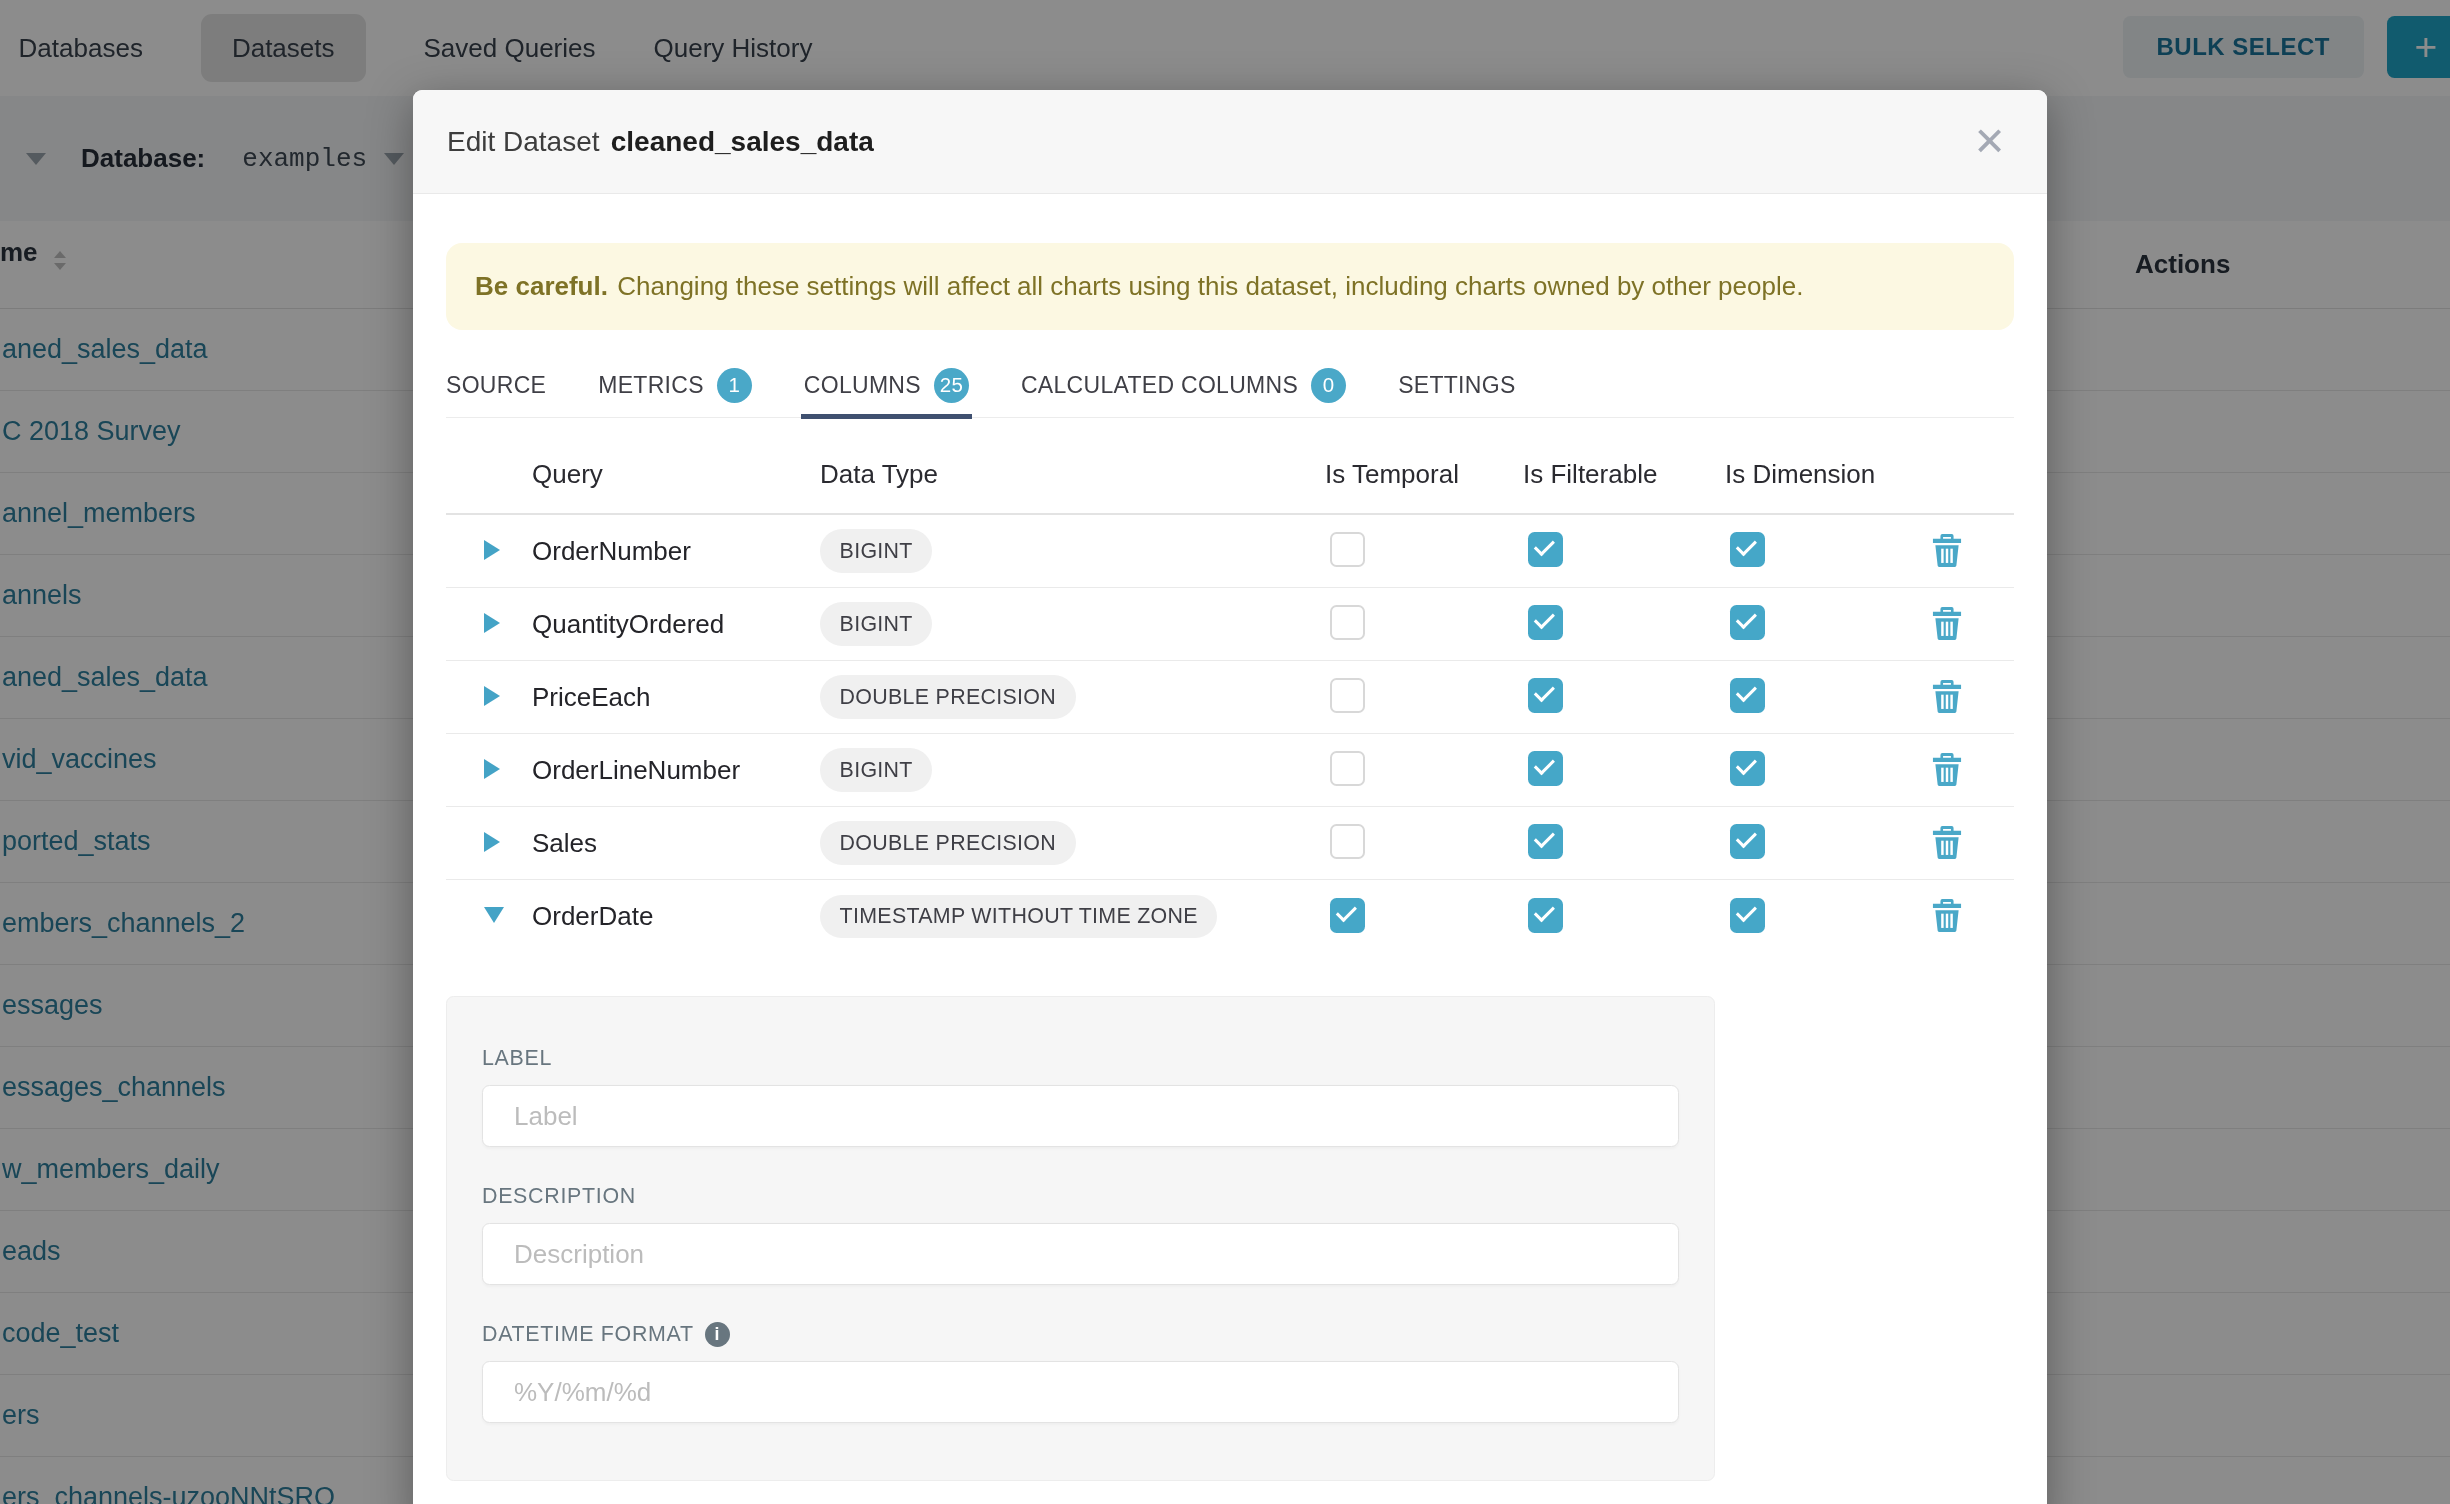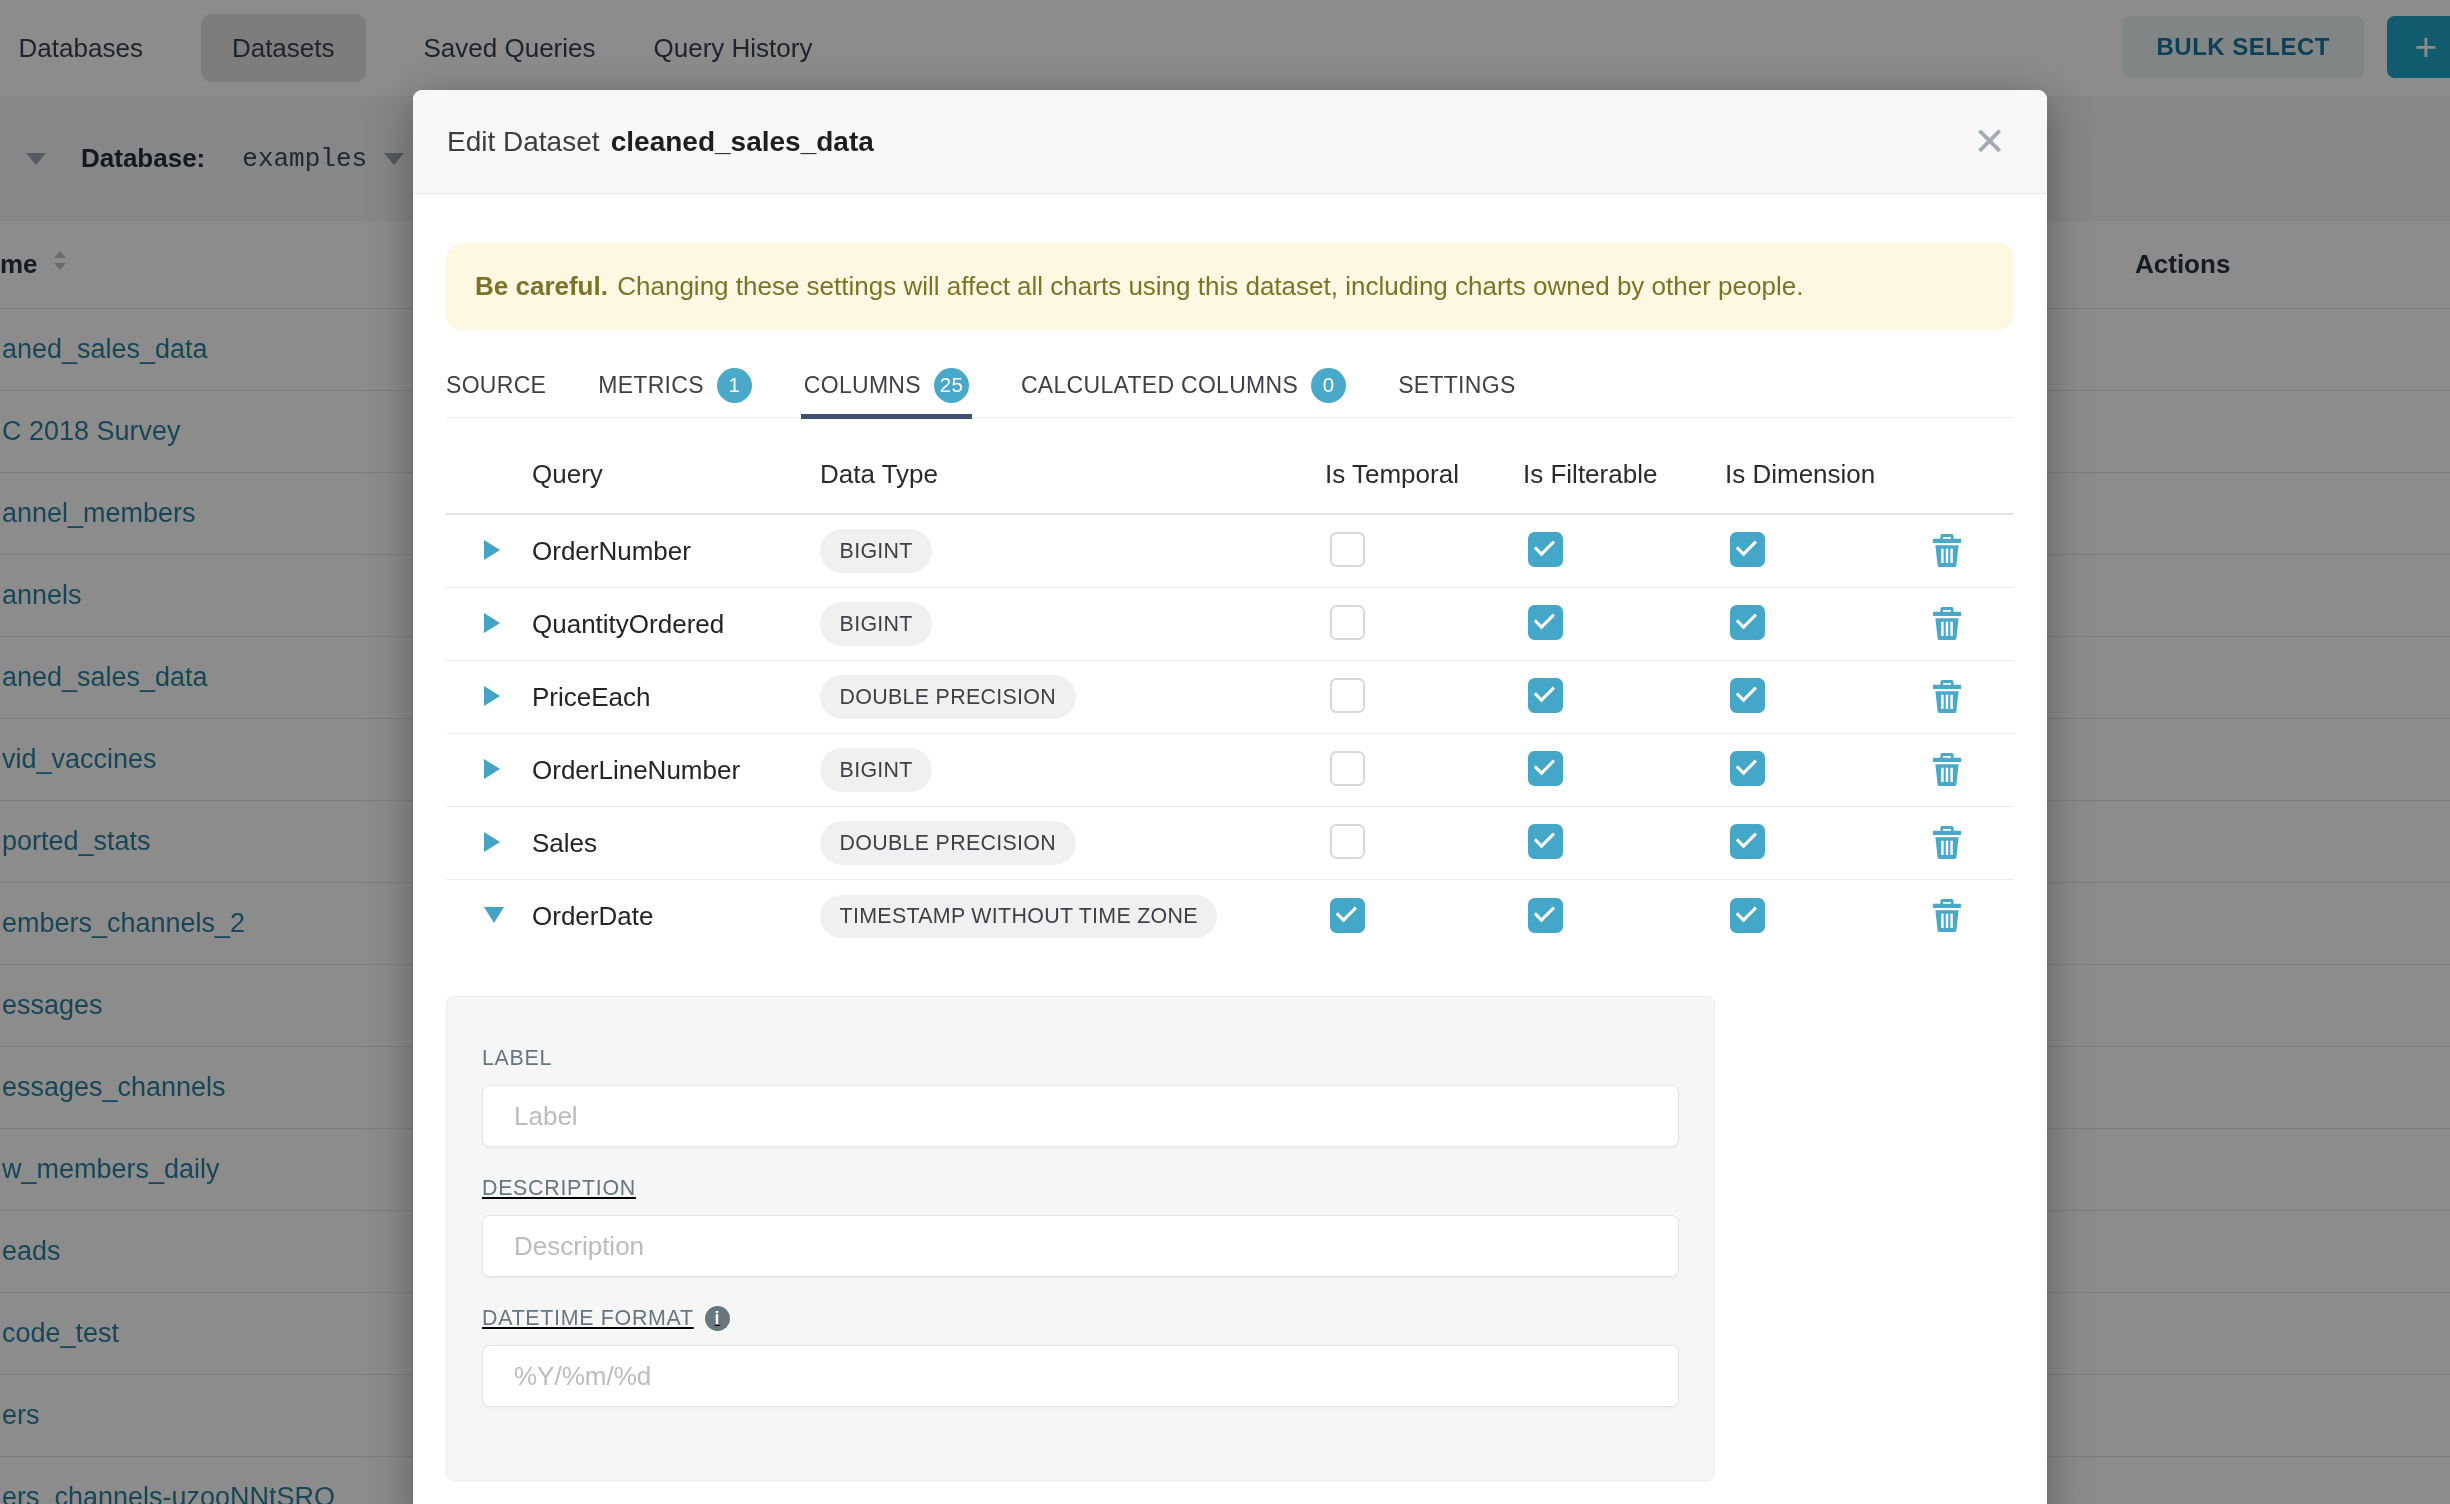--- a/index.html
+++ b/index.html
@@ -26,21 +26,21 @@
              display:flex; align-items:center; font-size:26px; }
   .caret-down-sm { width:0; height:0; border-left:10.3px solid transparent; border-right:10.3px solid transparent;
              border-top:12px solid #9AA4AD; display:inline-block; }
   .fb-caret1 { margin-left:26px; }
   .fb-label { margin-left:35px; font-weight:bold; color:#272F3A; }
   .fb-value { margin-left:37px; color:#3E4955;font-family:Liberation Mono, monospace; }
   .fb-caret2 { margin-left:17px; }
 
   .bg-table-header { position:absolute; top:221px; left:0; right:0; height:88px;
              border-bottom:1.9px solid #E2E2E2; background:#fff; font-size:26px; font-weight:600; color:#2B333E; }
-  .bg-name-header { position:absolute; left:0; top:28px; }
+  .bg-name-header { position:absolute; left:0; top:16px; }
   .sort-icon { position:absolute; left:54px; top:30px; display:inline-flex; flex-direction:column; gap:4.7px; }
   .sort-icon i { width:0; height:0; border-left:6.5px solid transparent; border-right:6.5px solid transparent; display:block; }
   .sort-up { border-bottom:7.5px solid #C2C2C2; }
   .sort-dn { border-top:7.5px solid #C2C2C2; }
   .bg-actions-header { position:absolute; left:2135px; top:28px; }
 
   .bg-rows { position:absolute; top:309px; left:0; right:0; }
   .bg-row { height:82px; border-bottom:1.9px solid #E8E8E8; display:flex; align-items:center;
              font-size:27px; color:#2F809F; padding-left:1.9px; }
 
@@ -88,21 +88,21 @@
   .checkbox { width:35px; height:35px; border-radius:6.5px; display:inline-block; position:relative; }
   .checkbox.unchecked { background:#fff; border:2.8px solid #D8D8D8; }
   .checkbox.checked { background:#45A7C8; }
   .checkbox.checked::after { content:""; position:absolute; left:7.5px; top:8.4px; width:16px; height:8.4px;
           border-left:3.7px solid #fff; border-bottom:3.7px solid #fff; transform:rotate(-45deg); }
   .trash-cell { padding-left:20.5px; }
   .trash { display:inline-block; line-height:0; cursor:pointer; }
 
   .detail-panel { margin-top:43px; width:1269px; height:485px; background:#F6F6F6;
           border:0.9px solid #EDEDED; border-radius:7.5px; padding:48px 35px 0; }
-  .field-group + .field-group { margin-top:28px;text-decoration:underline; }
+  .field-group + .field-group { margin-top:36px; }
   .field-heading { font-size:21.4px; color:#68767F; letter-spacing:0.7px; height:26px;
           display:flex; align-items:center; gap:11.2px; margin-bottom:14px; }
   .info-icon { width:25px; height:25px; border-radius:50%; background:#68767F; color:#fff;
           font-size:17.7px; font-weight:bold; display:inline-flex; align-items:center; justify-content:center; }
   .text-input { width:100%; height:62px; border:1.9px solid #E3E3E3; border-radius:7.5px;
           font-size:26px; padding:0 31px; color:#333; background:#fff; outline:none;
           font-family:"Liberation Sans", sans-serif; box-shadow:0 1.9px 2.8px rgba(0,0,0,.03); }
   .text-input::placeholder { color:#BCBCBC; }
 </style>
 </head>

